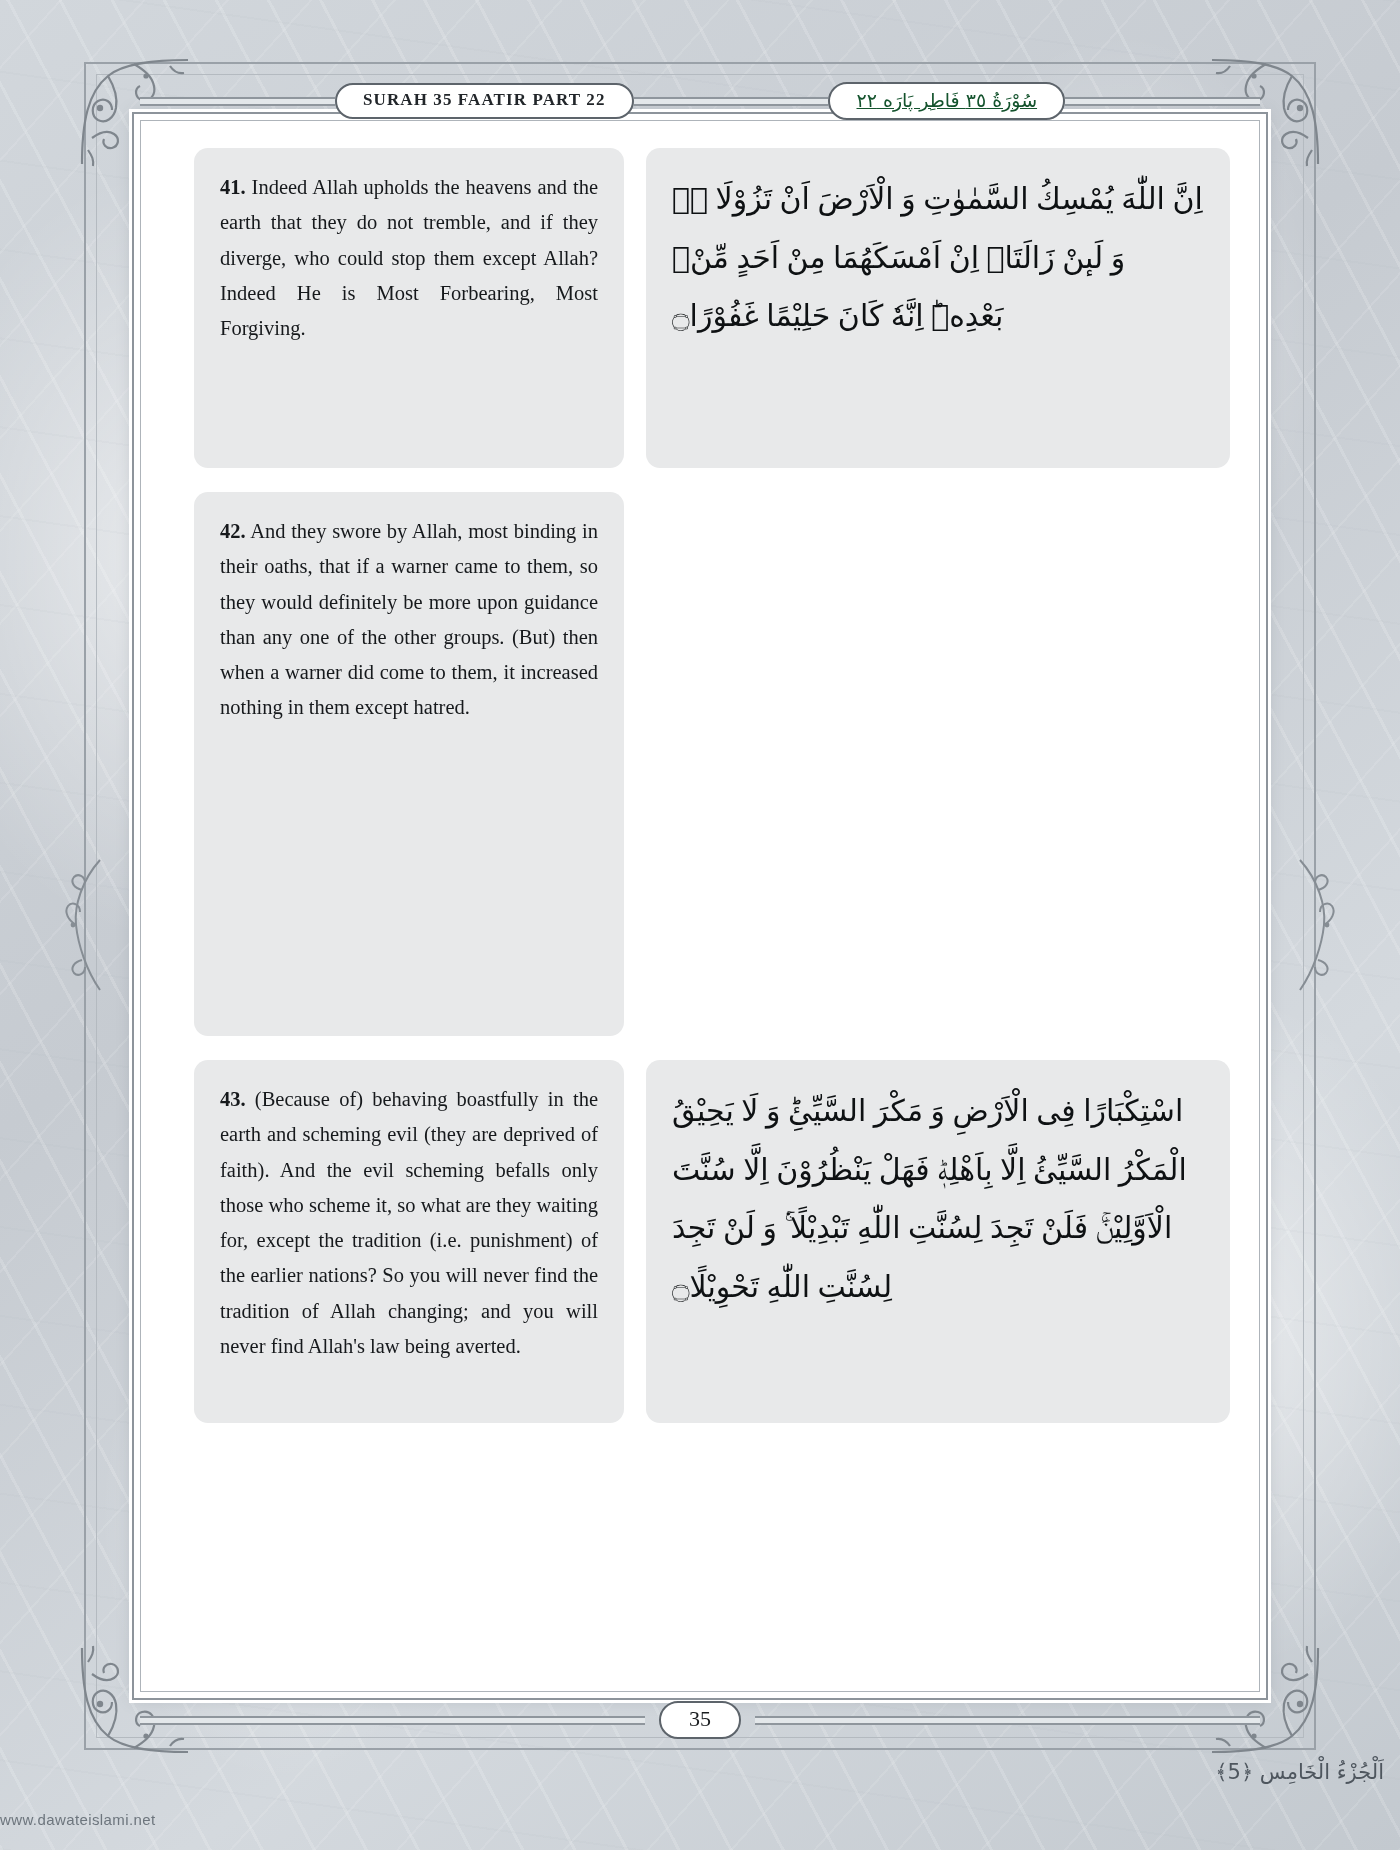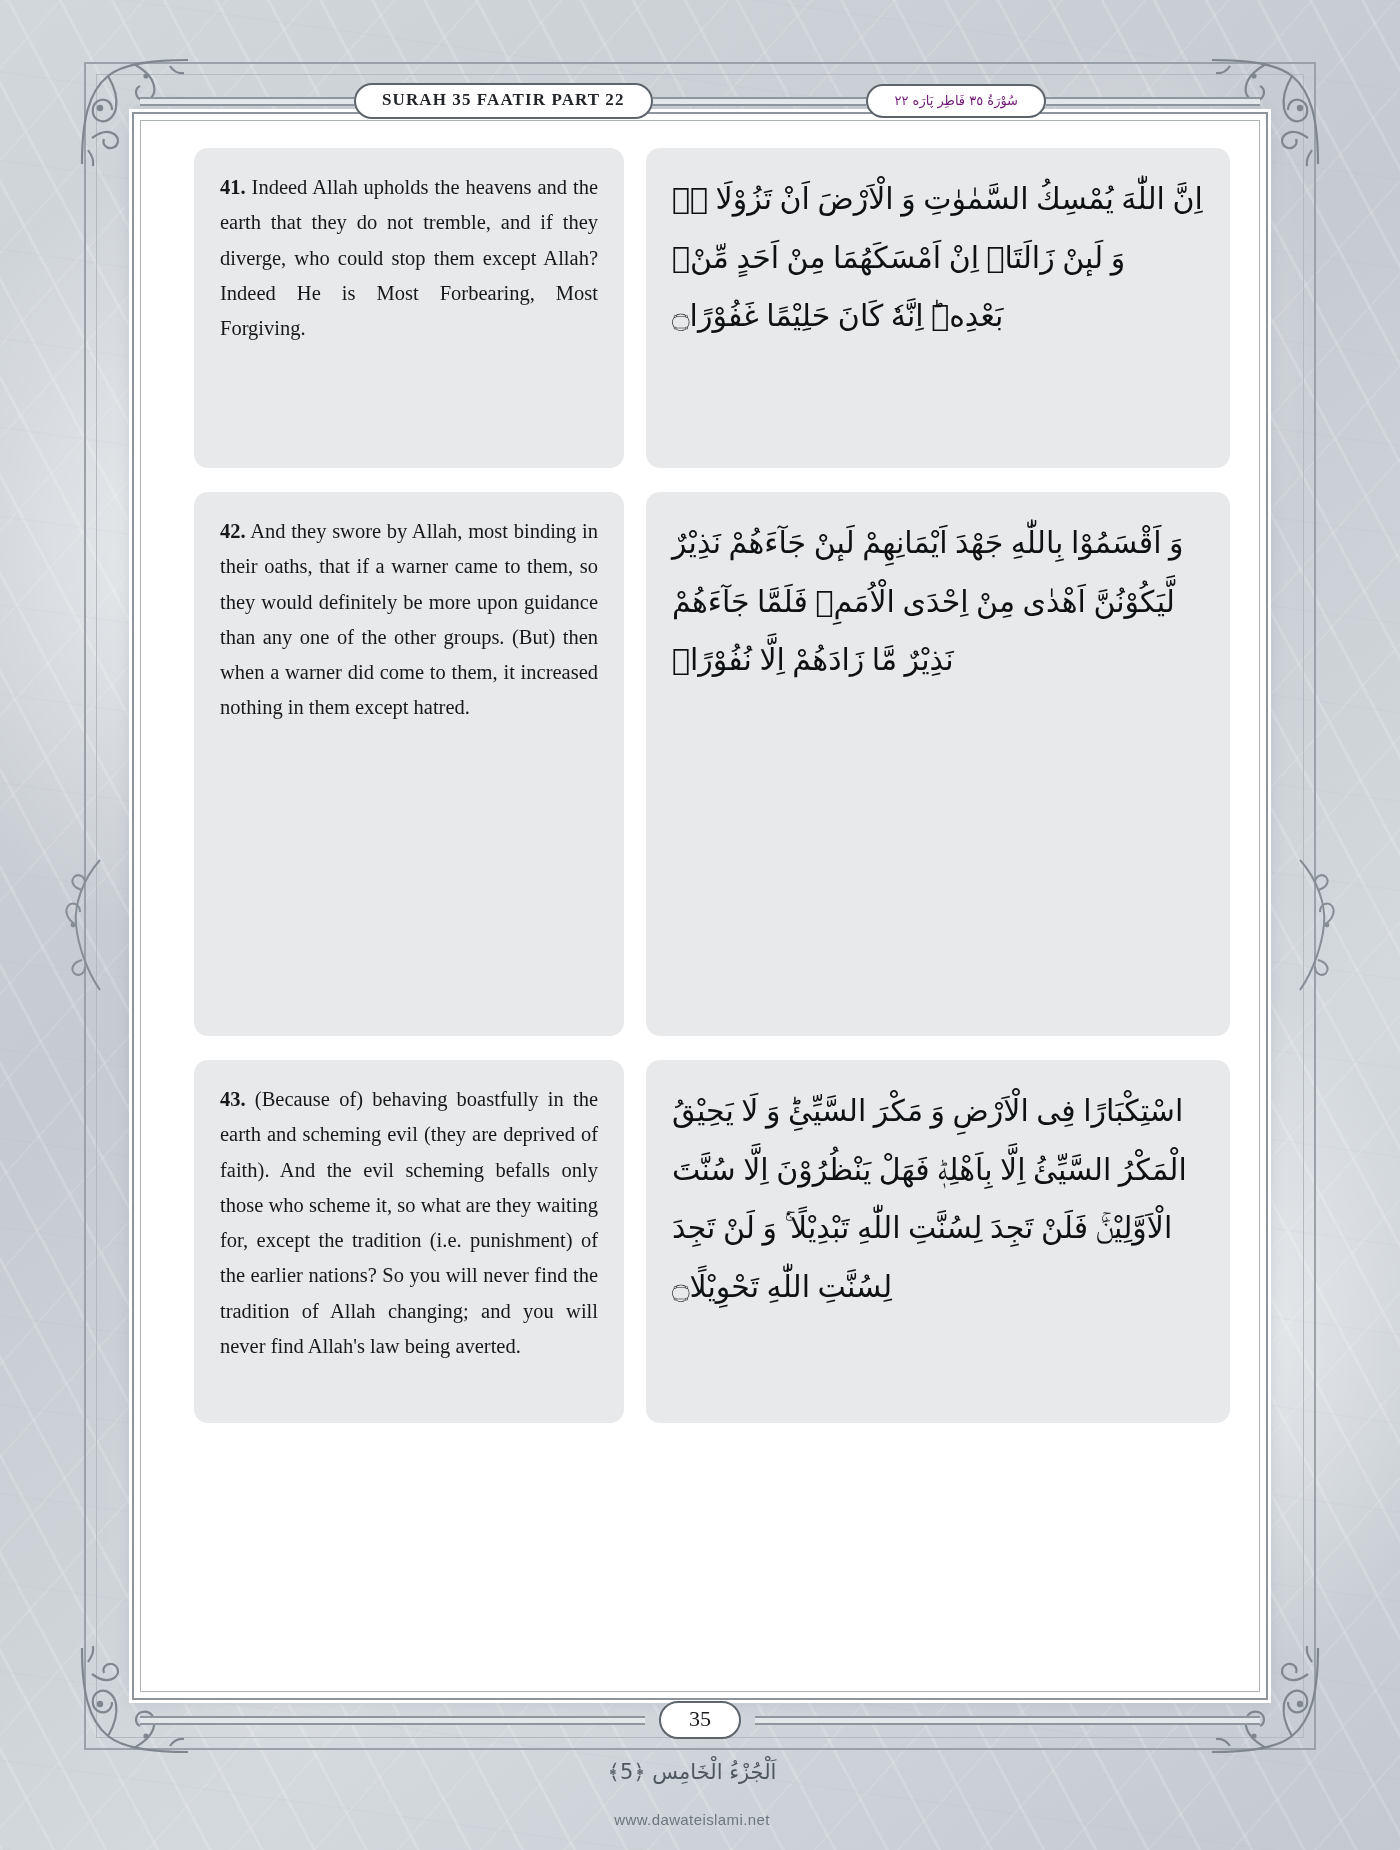--- a/index.html
+++ b/index.html
@@ -103,23 +103,24 @@
   #hdr-en {
     font-family: "Liberation Serif", serif;
     font-weight: bold;
     font-size: 17px;
     letter-spacing: 1.1px;
     color: #22262a;
     margin-top: 12px;
   }
   #hdr-ar {
     font-family: "DejaVu Sans", sans-serif;
-    font-size: 13px;
-    color: #701a75;
+    font-size: 19px;
+    color: #14532d;
     direction: rtl;
+    text-decoration: underline;
   }
 
   
   #content {
     position: absolute;
     left: 170px; right: 170px;
     top: 148px; bottom: 182px;
     display: flex;
     flex-direction: column;
     gap: 24px;
@@ -196,21 +197,20 @@
     font-family: "Liberation Serif", serif;
     font-size: 22px;
     color: #1a1d20;
     margin: 0 14px;
   }
 
   #footer-meta {
     position: absolute;
     left: 0; right: 16px;
     bottom: 22px;
-    text-align: center;
   }
   #juz-label {
     font-family: "DejaVu Sans", sans-serif;
     font-size: 21px;
     color: #4e565e;
     direction: rtl;
     margin-bottom: 6px;
   }
   #site-url {
     font-family: Liberation Sans, sans-serif;
@@ -319,23 +319,20 @@
       </div>
       <div class="cell cell-ar">
         <div class="ar-text">اِنَّ اللّٰهَ یُمْسِكُ السَّمٰوٰتِ وَ الْاَرْضَ اَنْ تَزُوْلَا ۚۛ وَ لَىٕنْ زَالَتَاۤ اِنْ اَمْسَكَهُمَا مِنْ اَحَدٍ مِّنْۢ بَعْدِهٖؕ اِنَّهٗ كَانَ حَلِیْمًا غَفُوْرًا۝</div>
       </div>
     </div>
 
     <div class="verse-row r42">
       <div class="cell cell-en">
         <div class="en-text"><span class="vnum">42.</span> And they swore by Allah, most binding in their oaths, that if a warner came to them, so they would definitely be more upon guidance than any one of the other groups. (But) then when a warner did come to them, it increased nothing in them except hatred.</div>
       </div>
-      <div class="cell cell-ar">
-        <div class="ar-text">وَ اَقْسَمُوْا بِاللّٰهِ جَهْدَ اَیْمَانِهِمْ لَىٕنْ جَآءَهُمْ نَذِیْرٌ لَّیَكُوْنُنَّ اَهْدٰى مِنْ اِحْدَى الْاُمَمِۚ فَلَمَّا جَآءَهُمْ نَذِیْرٌ مَّا زَادَهُمْ اِلَّا نُفُوْرًاۙ</div>
-      </div>
     </div>
 
     <div class="verse-row r43">
       <div class="cell cell-en">
         <div class="en-text"><span class="vnum">43.</span> (Because of) behaving boastfully in the earth and scheming evil (they are deprived of faith). And the evil scheming befalls only those who scheme it, so what are they waiting for, except the tradition (i.e. punishment) of the earlier nations? So you will never find the tradition of Allah changing; and you will never find Allah's law being averted.</div>
       </div>
       <div class="cell cell-ar">
         <div class="ar-text">اسْتِكْبَارًا فِی الْاَرْضِ وَ مَكْرَ السَّیِّئِؕ وَ لَا یَحِیْقُ الْمَكْرُ السَّیِّئُ اِلَّا بِاَهْلِهٖؕ فَهَلْ یَنْظُرُوْنَ اِلَّا سُنَّتَ الْاَوَّلِیْنَۚ فَلَنْ تَجِدَ لِسُنَّتِ اللّٰهِ تَبْدِیْلًا ۚ۬ وَ لَنْ تَجِدَ لِسُنَّتِ اللّٰهِ تَحْوِیْلًا۝</div>
       </div>
     </div>

